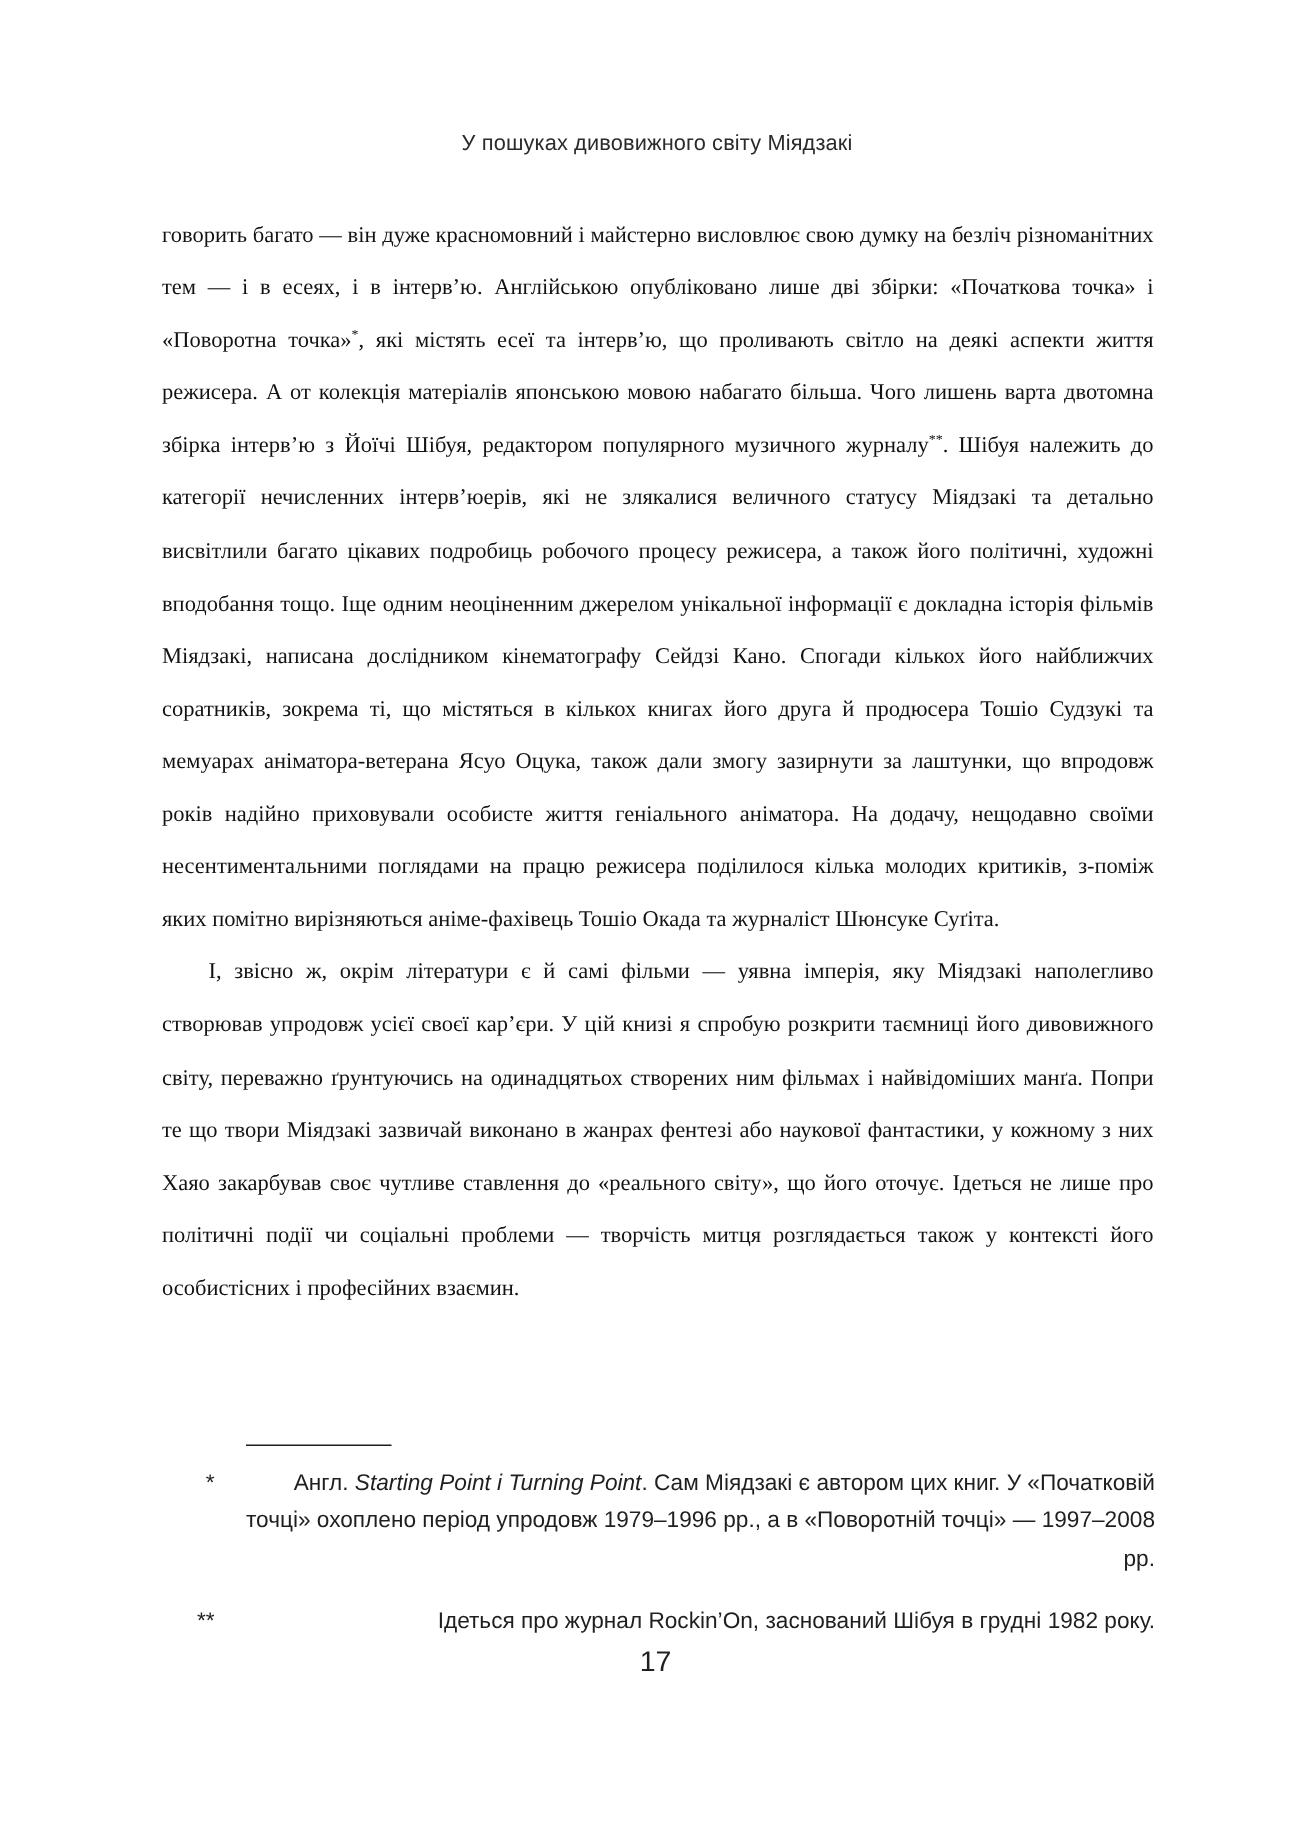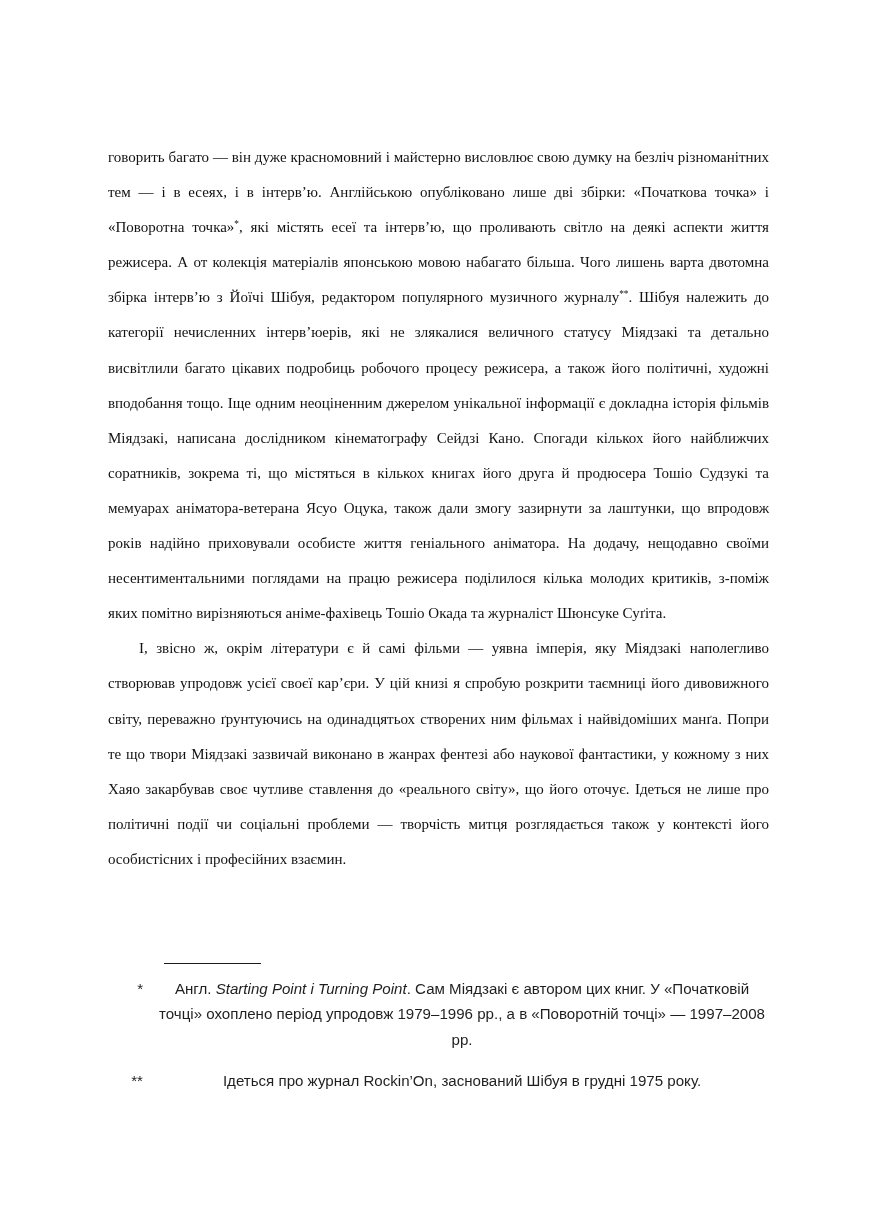--- a/index.html
+++ b/index.html
@@ -80,54 +80,56 @@
     width: 46px;
     text-align: right;
     padding-right: 11px;
     box-sizing: border-box;
     font-family: "Liberation Sans", sans-serif;
     font-size: 15.1px;
     line-height: 25.4px;
   }
   .fn-text {
     flex: 1 1 auto;
-    text-align: center;
+    text-align: right;
   }
   .fn-text i {
     font-style: italic;
   }
   .page-number {
     position: absolute;
     top: 1098px;
     left: 0;
     width: 874px;
     text-align: center;
     font-family: "Liberation Sans", sans-serif;
     font-size: 19px;
     color: #1f1f1f;
   }
 </style>
 </head>
 <body>
 
 <div class="page">
 
+  <div class="running-header">У пошуках дивовижного світу Міядзакі</div>
 
   <div class="body-block">
     <p class="para">говорить багато — він дуже красномовний і майстерно висловлює свою думку на безліч різноманітних тем — і в есеях, і в інтерв’ю. Англійською опубліковано лише дві збірки: «Початкова точка» і «Поворотна точка»<sup class="fn">*</sup>, які містять есеї та інтерв’ю, що проливають світло на деякі аспекти життя режисера. А от колекція матеріалів японською мовою набагато більша. Чого лишень варта двотомна збірка інтерв’ю з Йоїчі Шібуя, редактором популярного музичного журналу<sup class="fn">**</sup>. Шібуя належить до категорії нечисленних інтерв’юерів, які не злякалися величного статусу Міядзакі та детально висвітлили багато цікавих подробиць робочого процесу режисера, а також його політичні, художні вподобання тощо. Іще одним неоціненним джерелом унікальної інформації є докладна історія фільмів Міядзакі, написана дослідником кінематографу Сейдзі Кано. Спогади кількох його найближчих соратників, зокрема ті, що містяться в кількох книгах його друга й продюсера Тошіо Судзукі та мемуарах аніматора-ветерана Ясуо Оцука, також дали змогу зазирнути за лаштунки, що впродовж років надійно приховували особисте життя геніального аніматора. На додачу, нещодавно своїми несентиментальними поглядами на працю режисера поділилося кілька молодих критиків, з-поміж яких помітно вирізняються аніме-фахівець Тошіо Окада та журналіст Шюнсуке Суґіта.</p>
     <p class="para indent">І, звісно ж, окрім літератури є й самі фільми — уявна імперія, яку Міядзакі наполегливо створював упродовж усієї своєї кар’єри. У цій книзі я спробую розкрити таємниці його дивовижного світу, переважно ґрунтуючись на одинадцятьох створених ним фільмах і найвідоміших манґа. Попри те що твори Міядзакі зазвичай виконано в жанрах фентезі або наукової фантастики, у кожному з них Хаяо закарбував своє чутливе ставлення до «реального світу», що його оточує. Ідеться не лише про політичні події чи соціальні проблеми — творчість митця розглядається також у контексті його особистісних і професійних взаємин.</p>
 
   </div>
 
   <div class="footnote-block">
     <div class="fn-rule"></div>
     <div class="fn-row">
       <div class="fn-mark">*</div>
       <div class="fn-text">Англ. <i>Starting Point і Turning Point</i>. Сам Міядзакі є автором цих книг. У «Початковій точці» охоплено період упродовж 1979–1996 рр., а в «Поворотній точці» — 1997–2008 рр.</div>
     </div>
     <div class="fn-row">
       <div class="fn-mark">**</div>
-      <div class="fn-text">Ідеться про журнал Rockin’On, заснований Шібуя в грудні 1975 року.</div>
+      <div class="fn-text">Ідеться про журнал Rockin’On, заснований Шібуя в грудні 1982 року.</div>
     </div>
   </div>
 
+  <div class="page-number">17</div>
 
 </div>
 
 </body></html>

